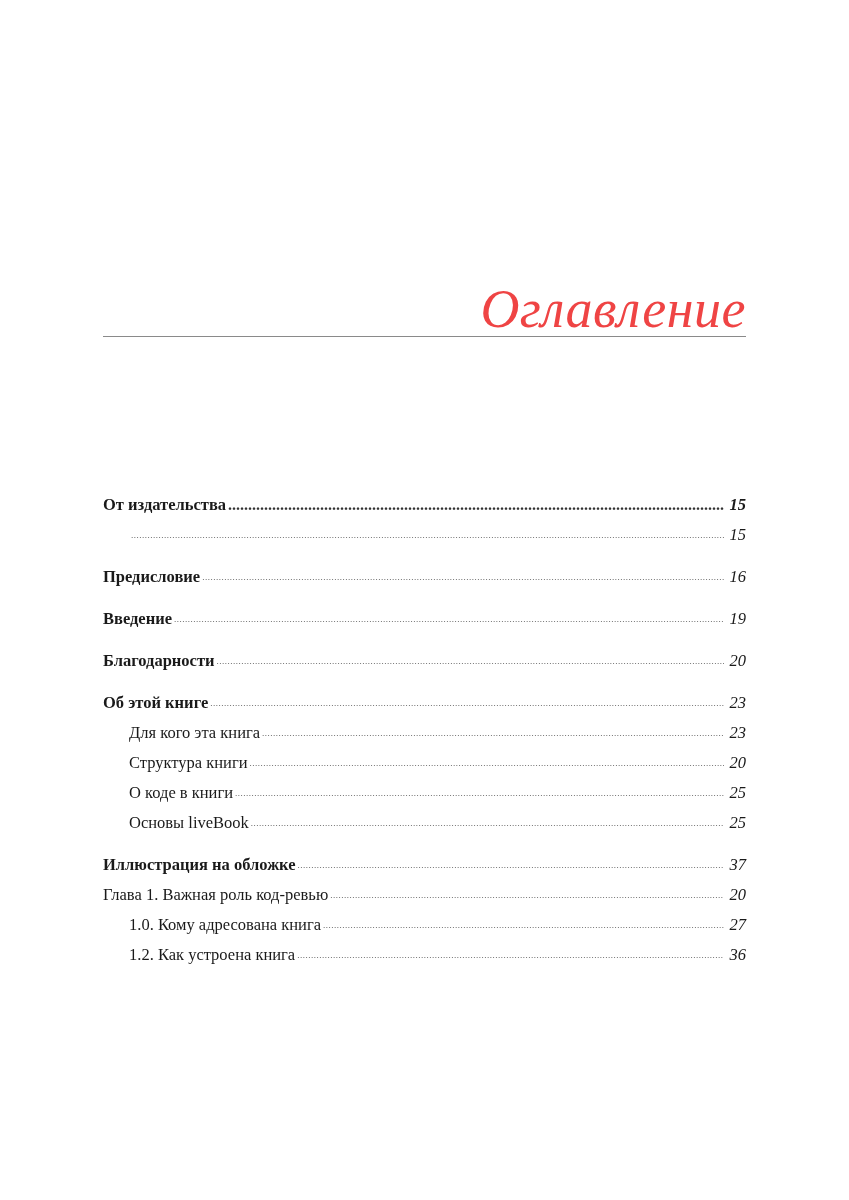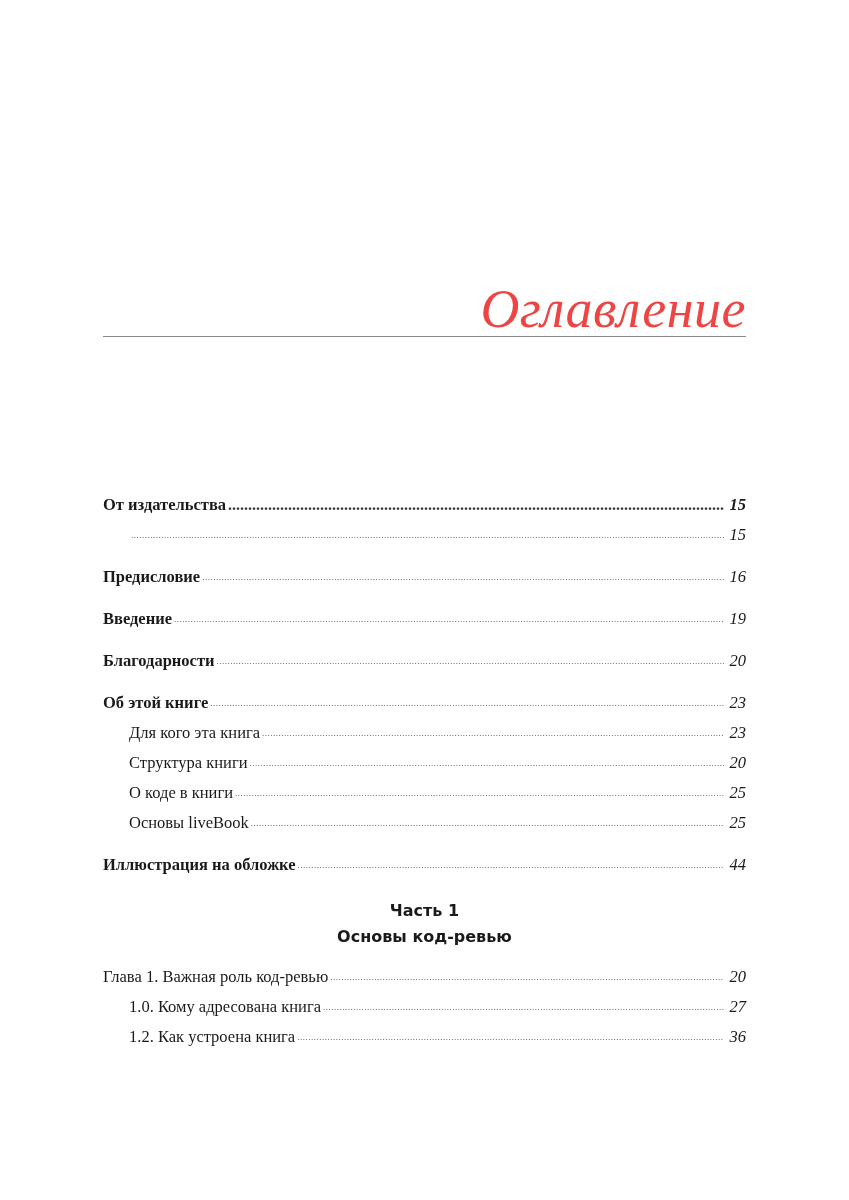--- a/index.html
+++ b/index.html
@@ -72,27 +72,23 @@
     <span class="page">25</span>
   </div>
   <div class="row indent">
     <span class="label">Основы liveBook</span>
     <span class="dots">........................................................................................................................................................................................................................</span>
     <span class="page">25</span>
   </div>
   <div class="row gap">
     <span class="label bold">Иллюстрация на обложке</span>
     <span class="dots">........................................................................................................................................................................................................................</span>
-    <span class="page">44</span>
+    <span class="page">37</span>
   </div>
 
-  <div class="part">
-    <div>Часть 1</div>
-    <div>Основы код-ревью</div>
-  </div>
 
   <div class="row">
     <span class="label"><b>Глава 1.</b> <span>Важная роль код-ревью</span></span>
     <span class="dots">........................................................................................................................................................................................................................</span>
     <span class="page">20</span>
   </div>
   <div class="row indent">
     <span class="label">1.0. Кому адресована книга</span>
     <span class="dots">........................................................................................................................................................................................................................</span>
     <span class="page">27</span>

